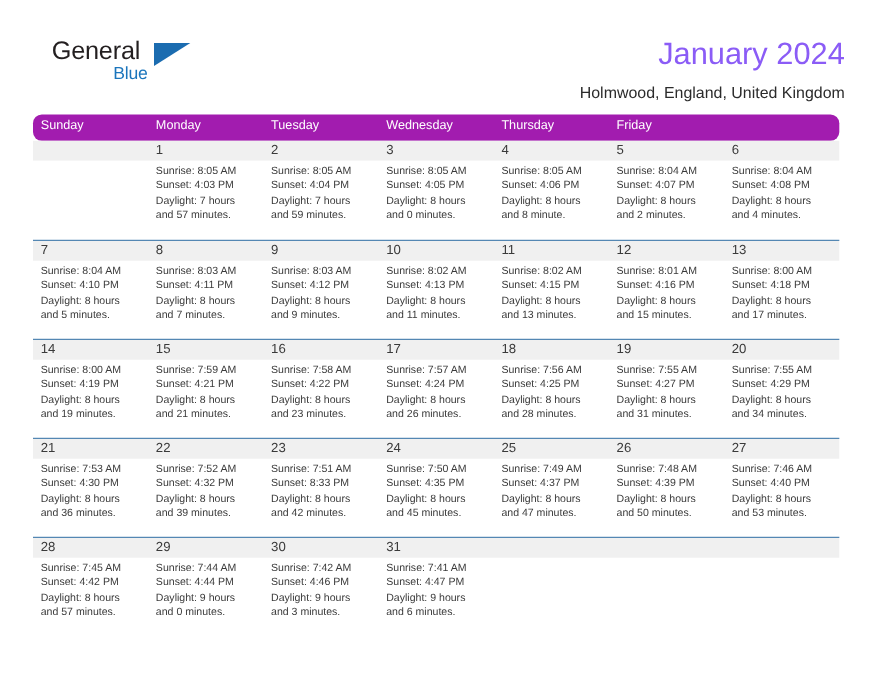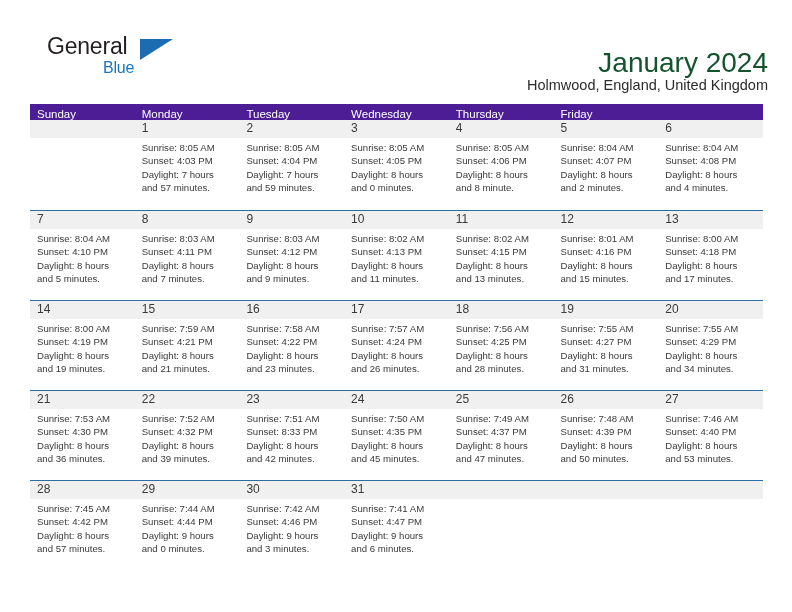--- a/index.html
+++ b/index.html
@@ -57,26 +57,25 @@
     width: 0; height: 0;
     border-left: 33px solid #1b6cb0;
     border-bottom: 21px solid transparent;
   }
 
   .title {
     position: absolute;
     right: 37px;
     top: 32px;
     font-size: 28px;
-    color: #14532d;
+    color: #8b5cf6;
     text-align: right;
     line-height: 34px;
     white-space: nowrap;
     font-family: "Liberation Sans", sans-serif;
-    margin-top: 14px;
   }
   .subtitle {
     position: absolute;
     right: 37px;
     top: 77px;
     font-size: 14.5px;
     color: #2b2b2b;
     text-align: right;
     line-height: 17px;
     white-space: nowrap;
@@ -86,22 +85,23 @@
 
   
   .calendar {
     position: absolute;
     left: 30px;
     top: 104px;
     width: 733px;
   }
   .dow-row {
     display: flex;
-    background: #4c1d95;
-    height: 16px;
+    background: #a21caf;
+    height: 24px;
+    border-radius: 8px;
   }
   .dow {
     flex: 0 0 104.71px;
     width: 104.71px;
     color: #ffffff;
     font-size: 11.5px;
     line-height: 20px;
     padding-left: 7px;
     font-family: "Liberation Sans", sans-serif;
     white-space: nowrap;

